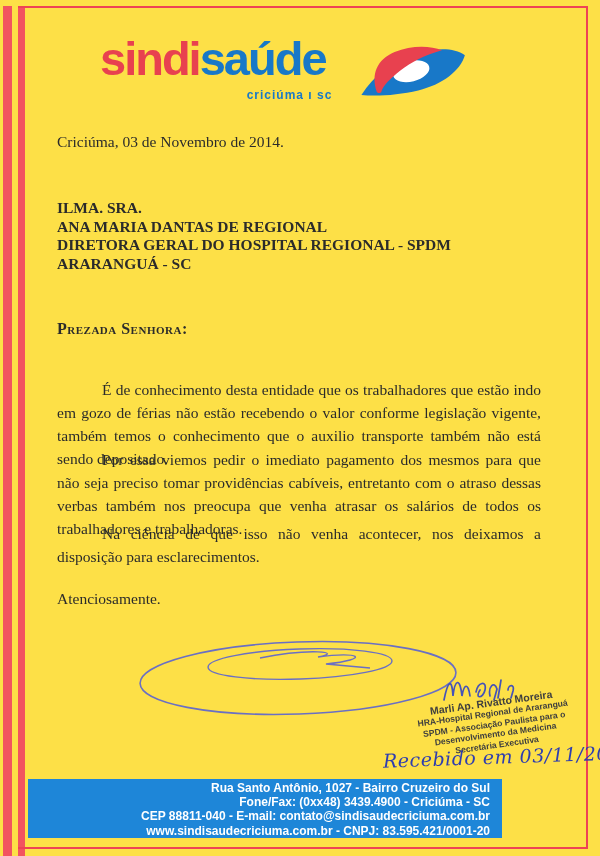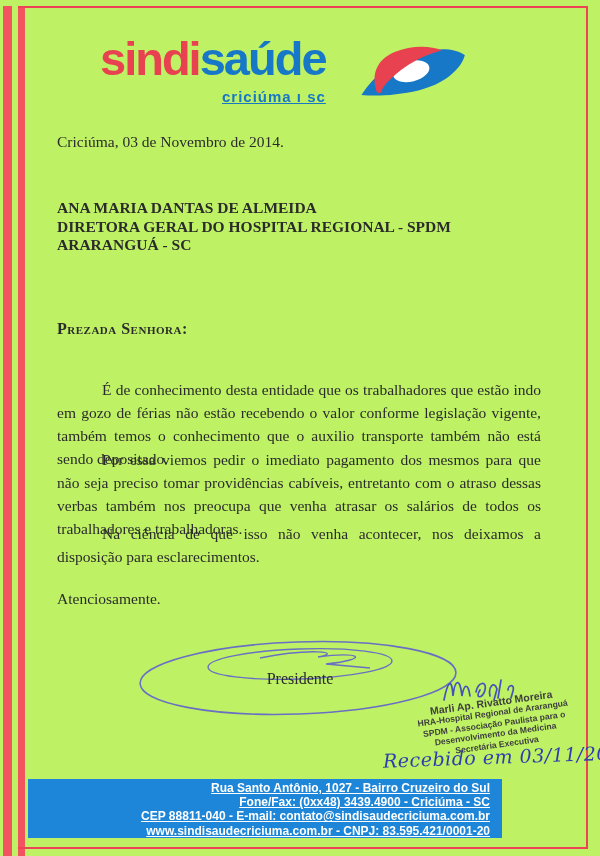--- a/index.html
+++ b/index.html
@@ -1,21 +1,21 @@
 <!DOCTYPE html>
 <html><head>
 <meta charset="utf-8">
 <style>
   * { margin: 0; padding: 0; box-sizing: border-box; }
   html, body { background: #888; }
   .page {
     position: relative;
     width: 600px;
     height: 856px;
-    background: #bef264;
+    background: #fde047;
     font-family: "Liberation Serif", serif;
     color: #2b2b2b;
     overflow: hidden;
     margin: 0 auto;
   }
   
   .stripe-outer { position: absolute; left: 3px;  top: 6px; width: 9px; height: 850px; background: #f2545f; }
   .stripe-inner { position: absolute; left: 18px; top: 6px; width: 7px; height: 850px; background: #f2545f; }
   .frame-top    { position: absolute; left: 18px; top: 6px;  width: 570px; height: 2px; background: #ee4255; }
   .frame-right  { position: absolute; left: 586px; top: 6px; width: 2px; height: 843px; background: #ee4255; }
@@ -25,24 +25,24 @@
   .logo-row { position: absolute; left: 100px; top: 30px; width: 380px; height: 80px; }
   .wordmark {
     position: absolute; left: 0; top: 5px;
     font-family: "Liberation Sans", sans-serif;
     font-weight: bold; font-size: 47px; letter-spacing: -2px; line-height: 1;
   }
   .wm-red  { color: #e8414f; }
   .wm-blue { color: #1878c8; }
   .tagline {
     position: absolute; left: 122px; top: 58px; width: 135px;
+    text-align: center;
     font-family: "Liberation Sans", sans-serif;
-    font-weight: bold; font-size: 15px; letter-spacing: 1px;
+    font-weight: bold; font-size: 12px; letter-spacing: 1px;
     color: #1878c8;
-    text-decoration: underline;
   }
   .swoosh { position: absolute; left: 255px; top: 0px; }
 
   
   .date-line { position: absolute; left: 57px; top: 133px; font-size: 15.5px; text-align: center; }
   .recipient { position: absolute; left: 57px; top: 199px; font-size: 15.5px; font-weight: bold; line-height: 18.5px; }
   .greeting  { position: absolute; left: 57px; top: 320px; font-size: 16px; font-weight: bold; font-variant: small-caps; letter-spacing: 0.5px; }
   .para { position: absolute; left: 57px; width: 484px; font-size: 15.5px; line-height: 23px; text-align: justify; text-indent: 45px; }
   .para-1 { top: 378px; }
   .para-2 { top: 448px; }
@@ -76,21 +76,20 @@
 
   
   .footer-box {
     position: absolute; left: 28px; top: 779px; width: 474px; height: 59px;
     background: #1e86d8;
     color: #ffffff;
     font-family: "Liberation Sans", sans-serif;
     font-size: 12px; font-weight: bold; line-height: 14.2px;
     text-align: right;
     padding: 2px 12px 16px 0;
-    text-decoration: underline;
   }
 </style>
 </head>
 <body>
 
 <div class="page">
 
   <div class="stripe-outer"></div>
   <div class="stripe-inner"></div>
   <div class="frame-top"></div>
@@ -107,40 +106,40 @@
         <path d="M10,88 C30,58 54,38 88,26 C122,14 154,13 172,26 C165,50 137,72 99,81 C68,88 34,91 10,88 Z" fill="#1878c8"></path>
         <ellipse cx="88" cy="51" rx="29" ry="16" fill="#ffffff" transform="rotate(-14 88 51)"></ellipse>
         <path d="M34,83 C25,56 34,33 62,21 C88,10 118,11 136,18 C109,26 88,36 71,50 C55,63 44,73 41,84 C39,86 35,85 34,83 Z" fill="#e8414f"></path>
       </svg>
     </div>
   </div>
 
   <div class="date-line">Criciúma, 03 de Novembro de 2014.</div>
 
   <div class="recipient">
-    <div>ANA MARIA DANTAS DE ALMEIDA</div>
+    <div>ILMA. SRA.</div>
+    <div>ANA MARIA DANTAS DE REGIONAL</div>
     <div>DIRETORA GERAL DO HOSPITAL REGIONAL - SPDM</div>
     <div>ARARANGUÁ - SC</div>
   </div>
 
   <div class="greeting">Prezada Senhora:</div>
 
   <div class="para para-1">É de conhecimento desta entidade que os trabalhadores que estão indo em gozo de férias não estão recebendo o valor conforme legislação vigente, também temos o conhecimento que o auxilio transporte também não está sendo depositado.</div>
   <div class="para para-3">Na ciência de que isso não venha acontecer, nos deixamos a disposição para esclarecimentos.</div>
   <div class="para para-2">Por essa viemos pedir o imediato pagamento dos mesmos para que não seja preciso tomar providências cabíveis, entretanto com o atraso dessas verbas também nos preocupa que venha atrasar os salários de todos os trabalhadores e trabalhadoras.</div>
 
   <div class="closing">Atenciosamente.</div>
 
   <svg class="sig-ink" width="340" height="100" viewBox="0 0 340 100">
     <ellipse cx="168" cy="50" rx="158" ry="36" fill="none" stroke="#6a6fc4" stroke-width="1.6" transform="rotate(-2 168 50)"></ellipse>
     <ellipse cx="170" cy="36" rx="92" ry="15" fill="none" stroke="#6a6fc4" stroke-width="1.4" transform="rotate(-2 170 36)"></ellipse>
     <path d="M130,30 C180,20 215,24 188,29 C230,23 242,31 196,36 L240,40" fill="none" stroke="#6a6fc4" stroke-width="1.4"></path>
   </svg>
   <div class="sig-block">
-    <div>Presidente</div>
   </div>
 
   <svg class="autograph-ink" width="80" height="34" viewBox="0 0 80 34">
     <path d="M6,28 C10,8 14,6 15,24 C17,7 22,5 24,24 C26,12 30,10 32,24 M38,20 c2,-10 11,-12 9,-2 c-2,9 -11,9 -5,0 M52,24 c-2,-9 4,-16 7,-7 l-3,11 M63,8 l-3,18 M70,18 c0,-5 7,-7 5,1 l-2,7" fill="none" stroke="#4553b8" stroke-width="1.7" stroke-linecap="round"></path>
   </svg>
   <div class="stamp">
     <div class="stamp-line-0">Marli Ap. Rivatto Moreira</div>
     <div>HRA-Hospital Regional de Araranguá</div>
     <div>SPDM - Associação Paulista para o</div>
     <div>Desenvolvimento da Medicina</div>

